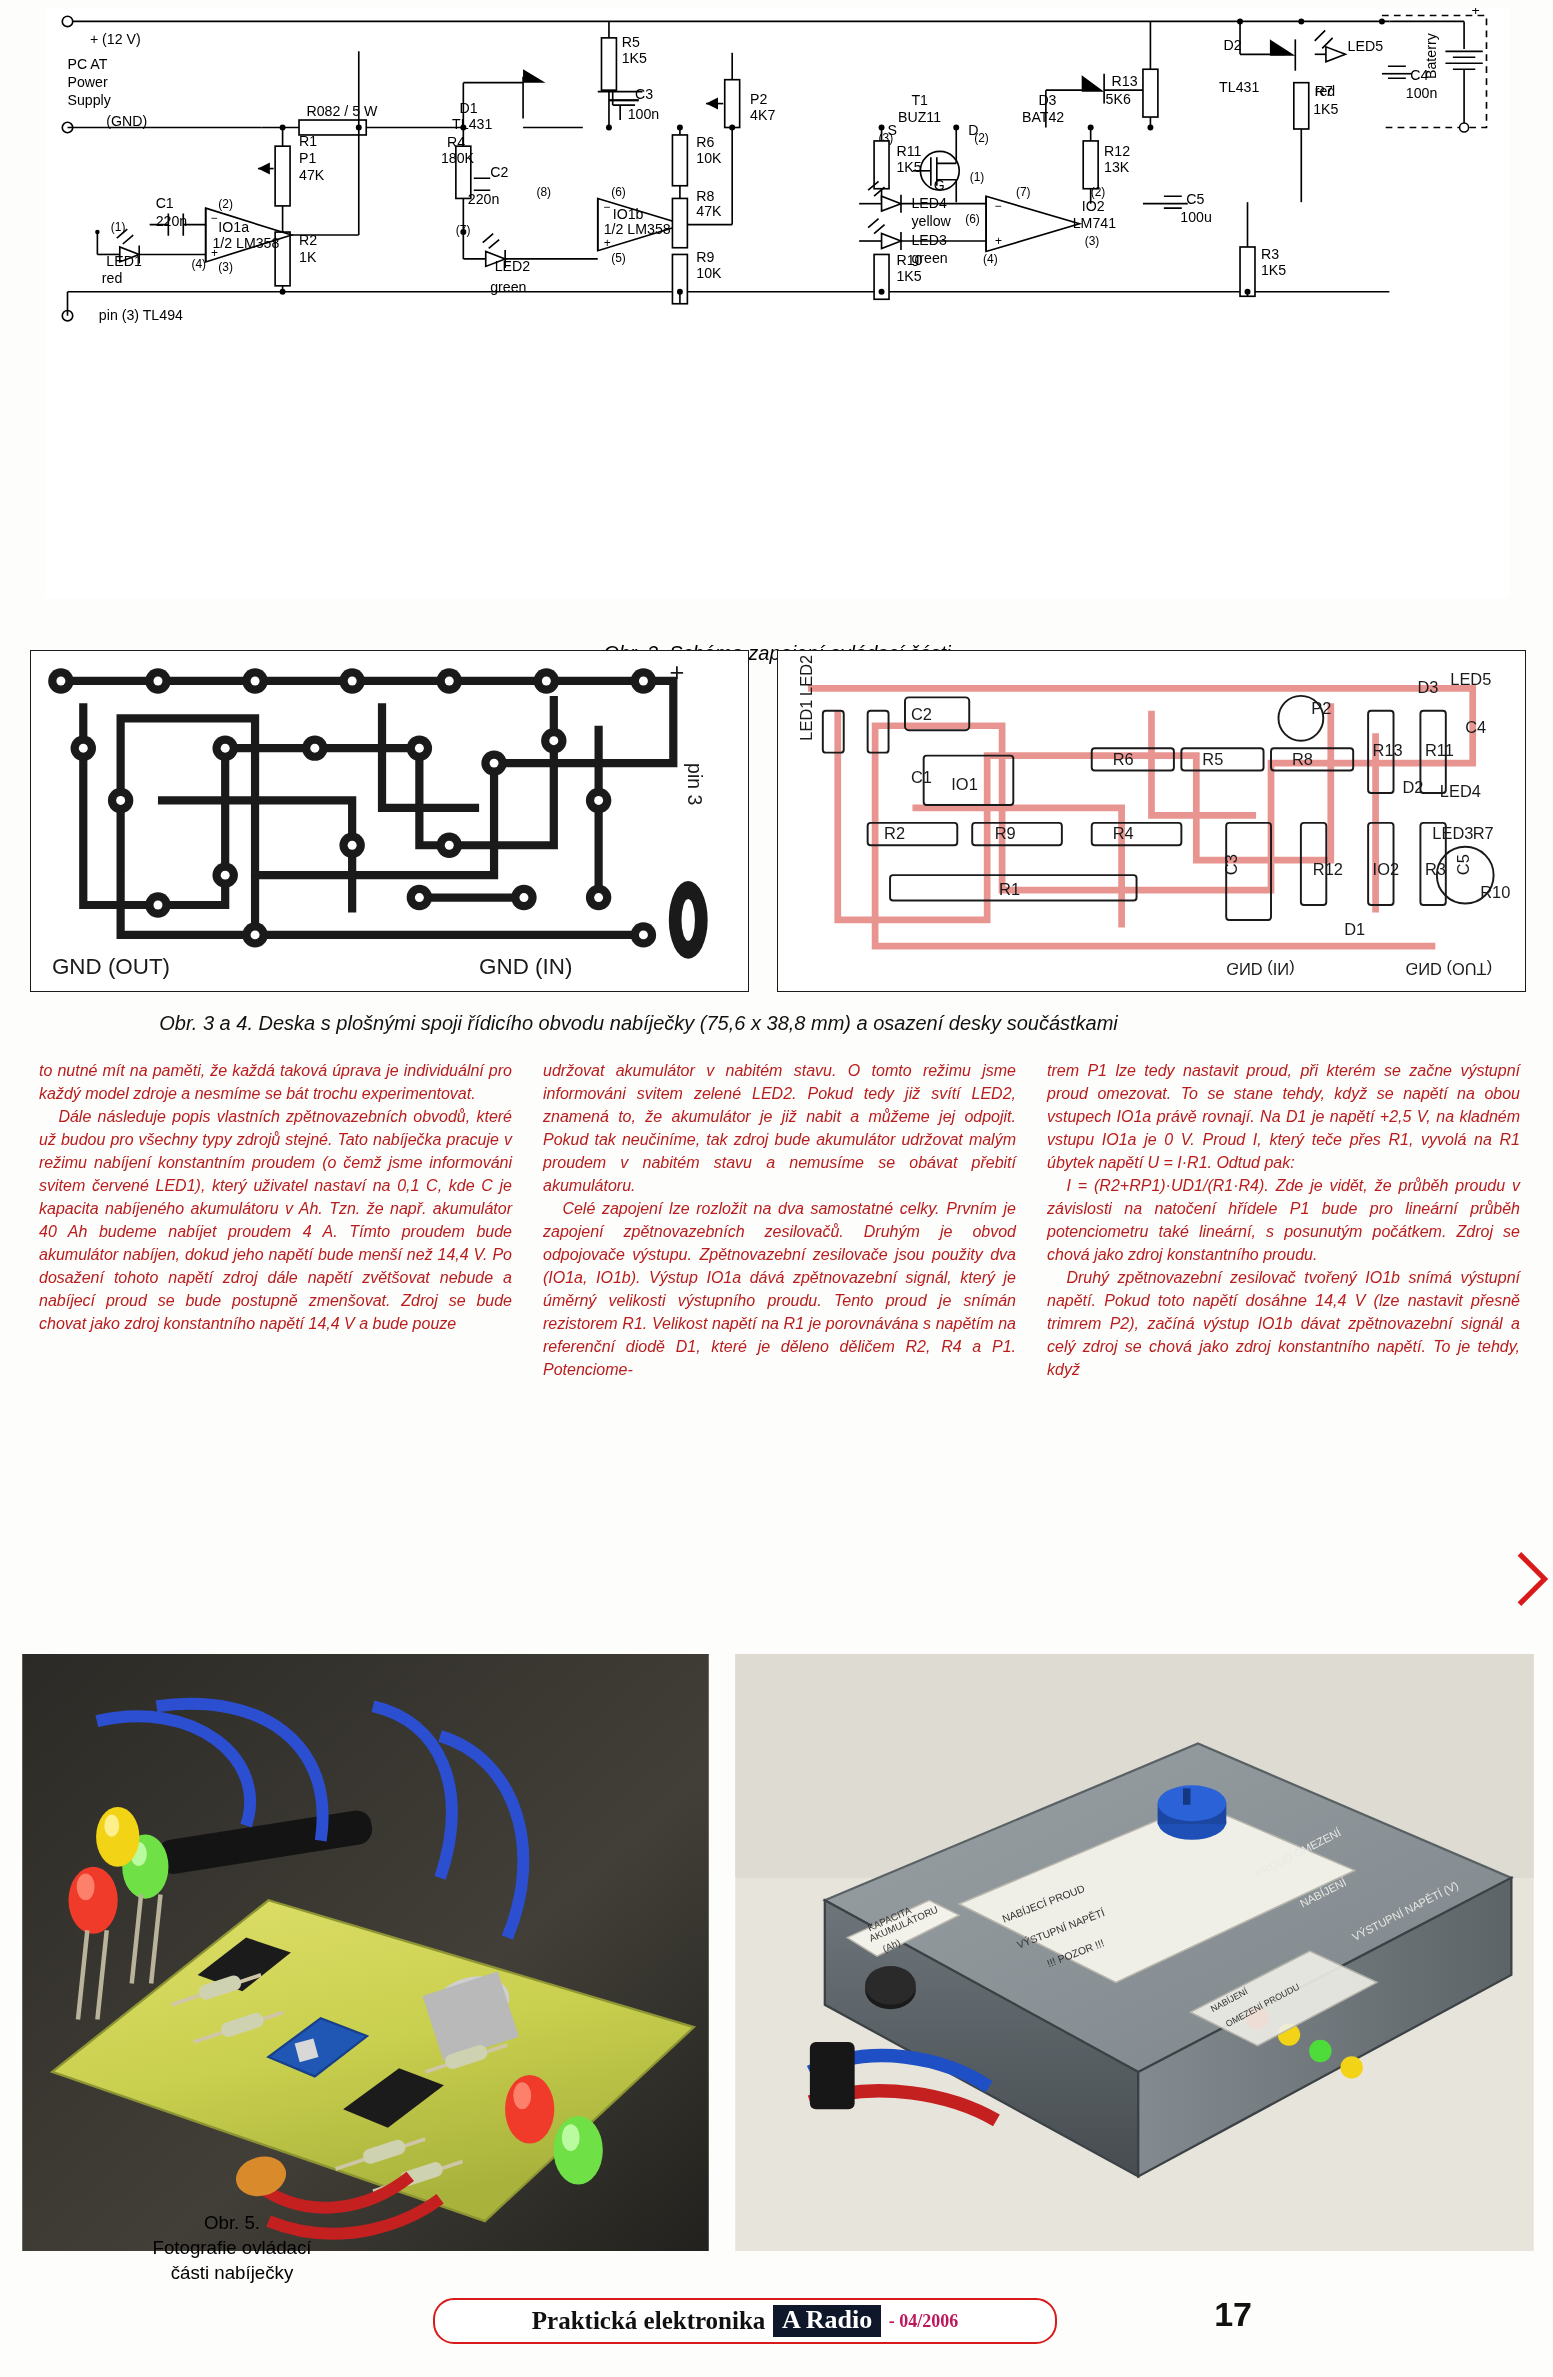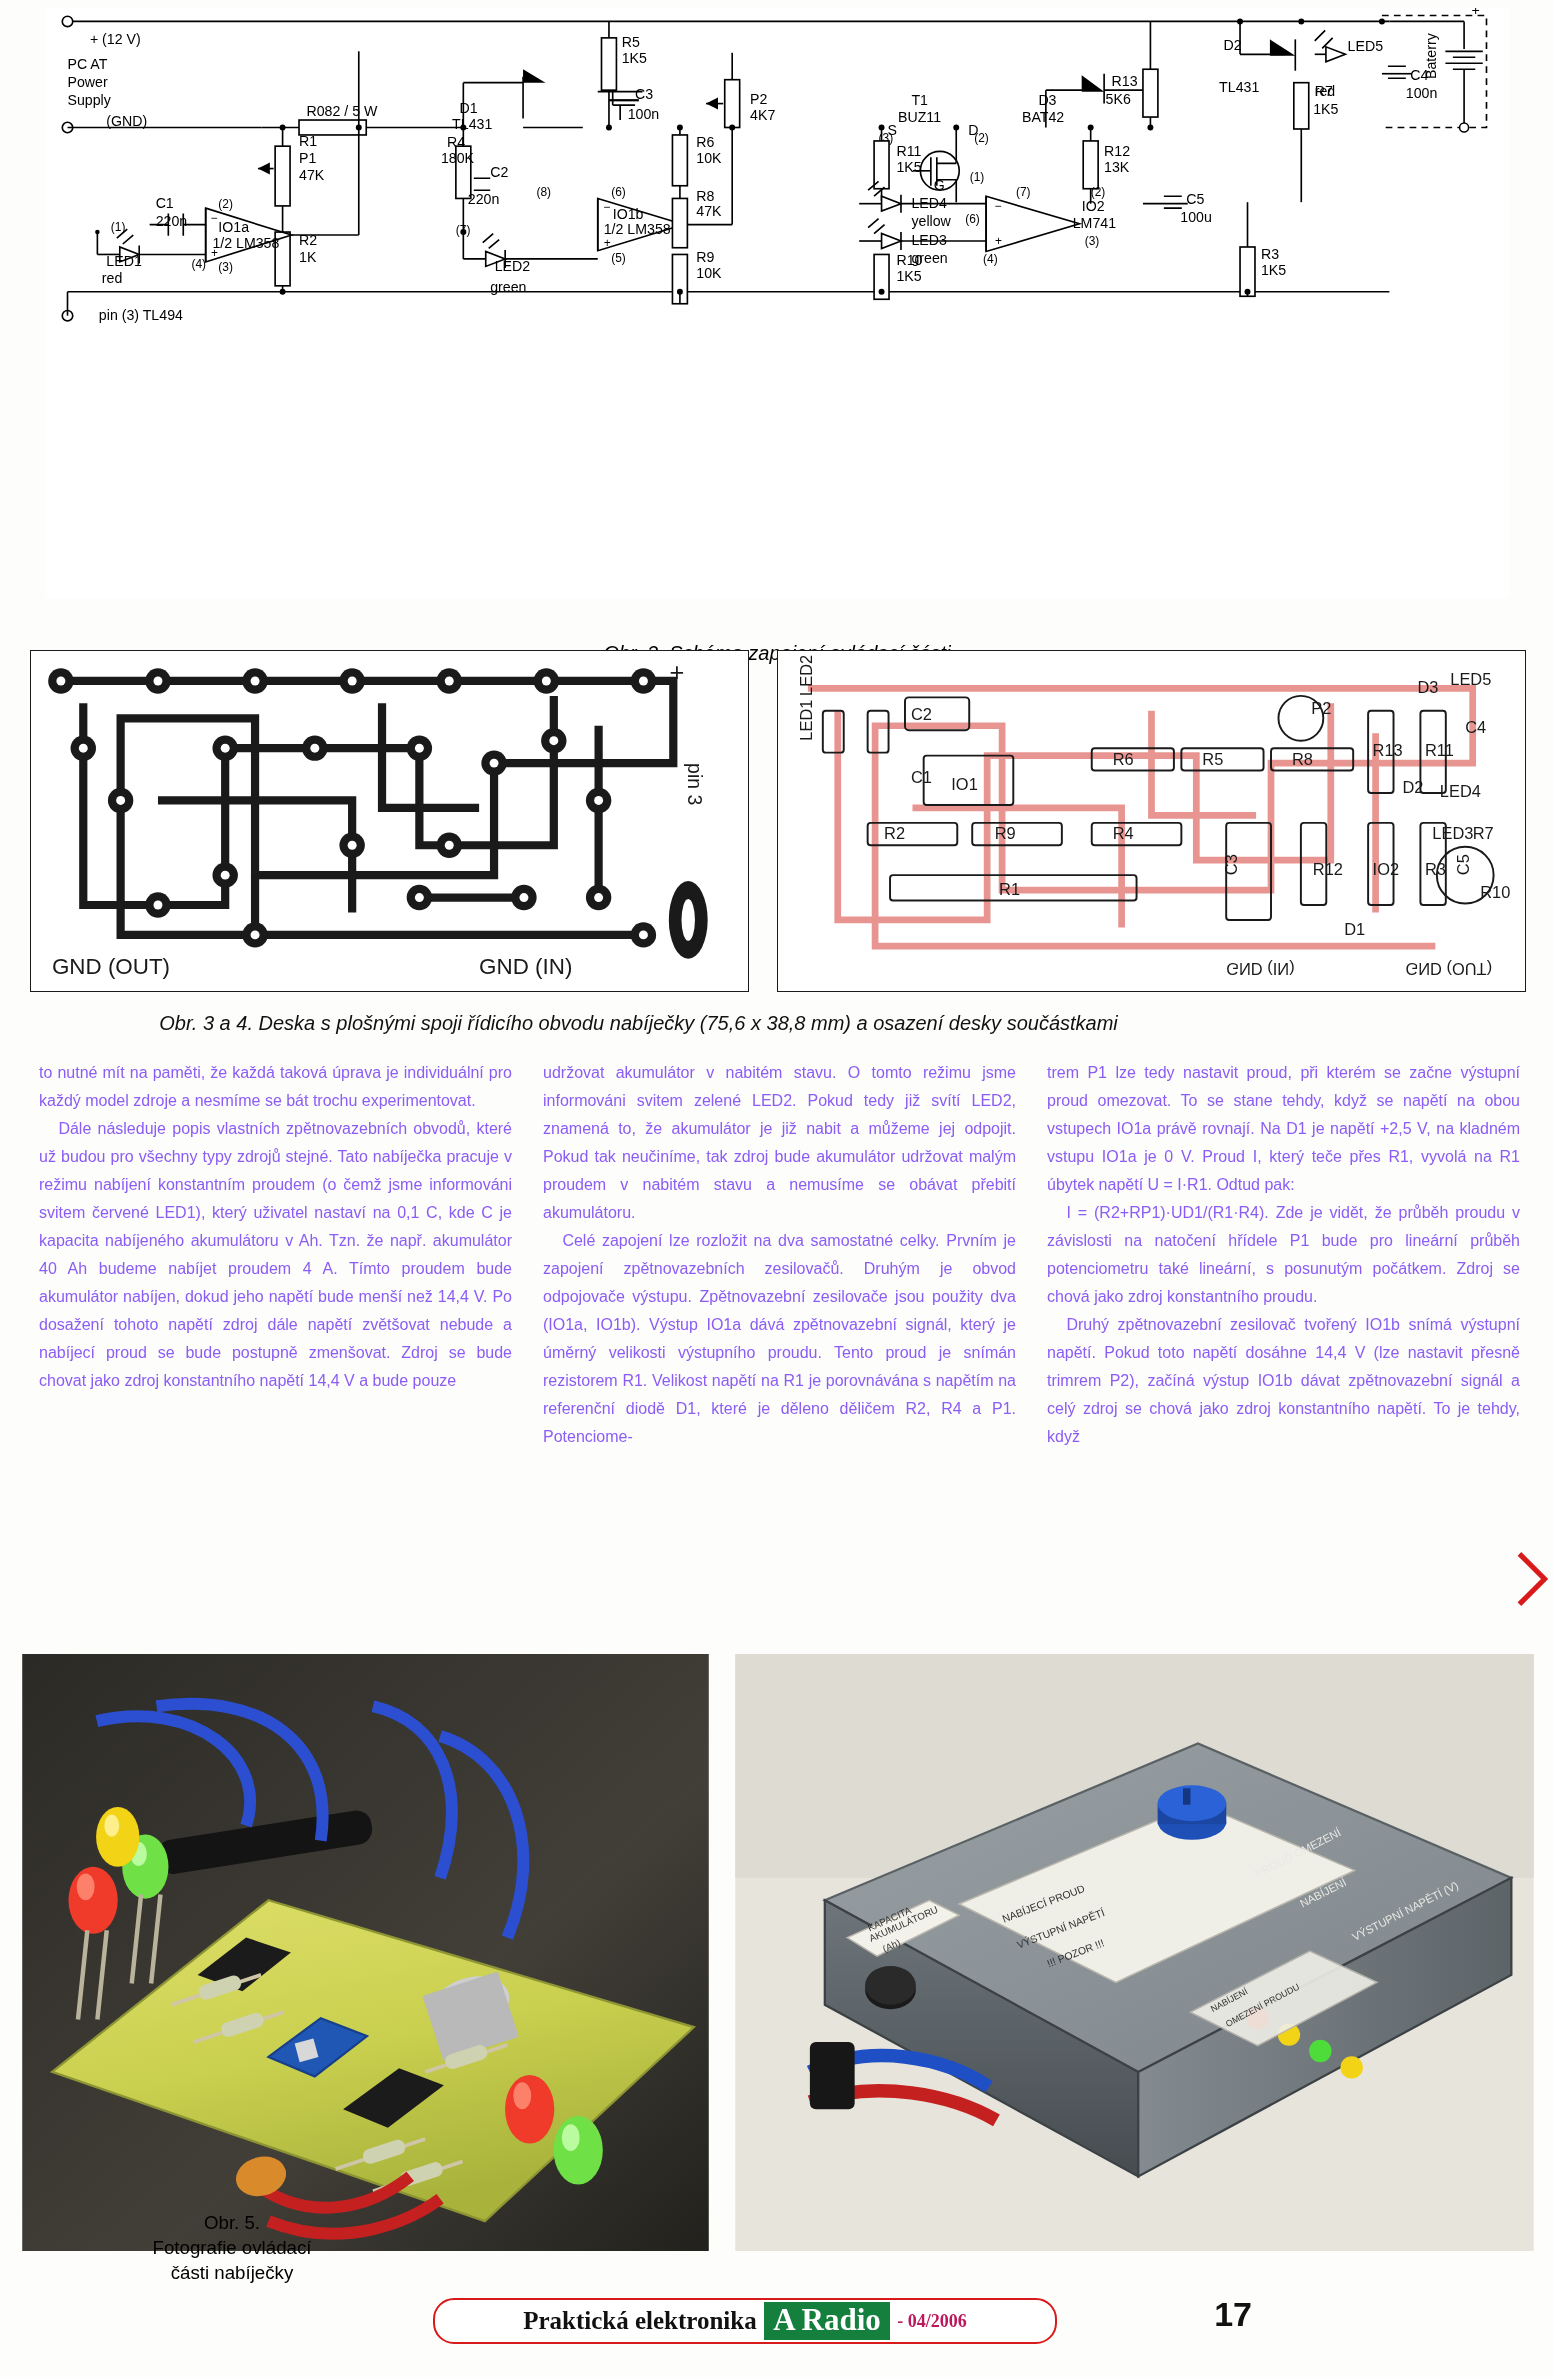--- a/index.html
+++ b/index.html
@@ -78,24 +78,25 @@
     left: 39px;
     top: 1059px;
     width: 1482px;
     height: 582px;
     display: flex;
     gap: 31px;
   }
   .col {
     width: 473px;
     font-size: 16px;
-    line-height: 28px;
+    line-height: 23px;
     text-align: justify;
     font-family: "Liberation Sans", sans-serif;
-    color: #8b5cf6;
+    color: #b91c1c;
+    font-style: italic;
   }
   .col p { margin: 0; }
   .col p.ind { text-indent: 19.4px; }
 
   .red-arrow {
     position: absolute;
     right: 4.5px;
     top: 1549px;
     width: 34px;
     height: 60px;
@@ -153,23 +154,23 @@
   }
   .footer-badge .f1 {
     font-family: "Liberation Serif", serif;
     font-weight: bold;
     font-size: 25px;
     color: #111;
   }
   .footer-badge .f2 {
     font-family: "Liberation Serif", serif;
     font-weight: bold;
-    font-size: 31px;
+    font-size: 26px;
     color: #ffffff;
-    background: #15803d;
+    background: #0f172a;
     padding: 0.7px 9px 2.2px 9px;
   }
   .footer-badge .f3 {
     font-family: "Liberation Serif", serif;
     font-weight: bold;
     font-size: 18px;
     color: #be185d;
   }
   .page-number {
     position: absolute;

